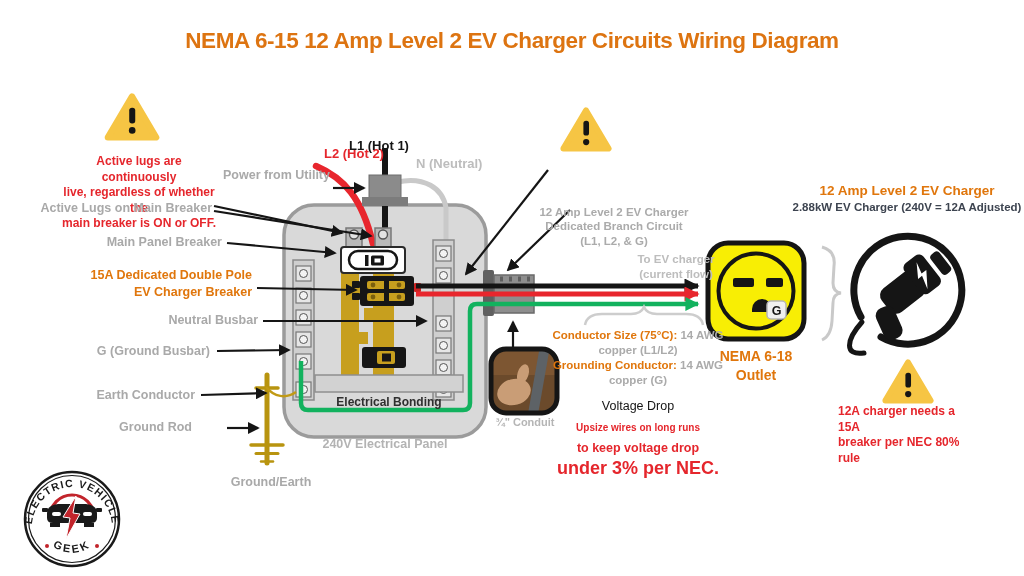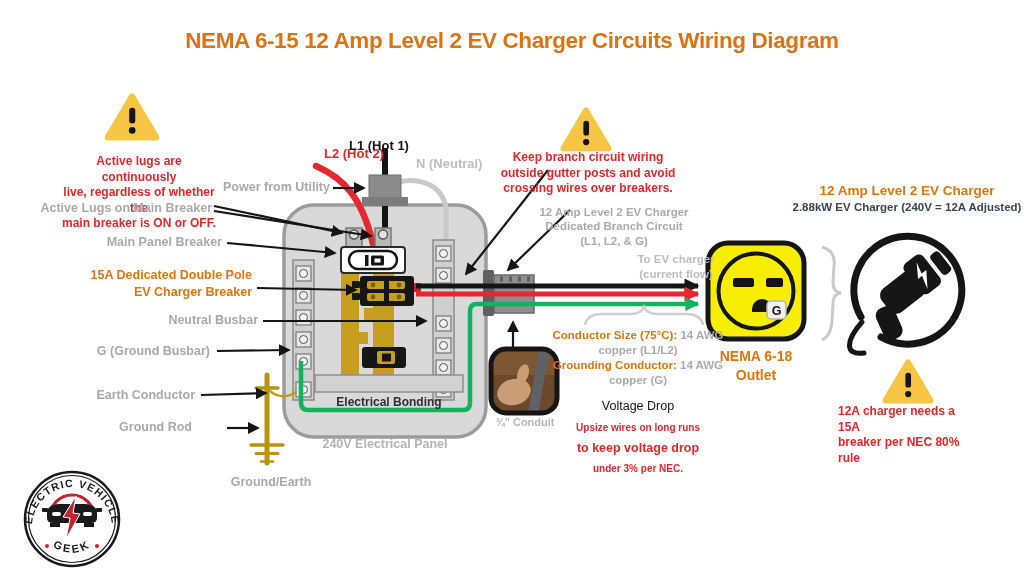--- a/index.html
+++ b/index.html
@@ -260,31 +260,26 @@
   <div class="ovl glbl" style="right:802px;top:235px;">Main Panel Breaker</div>
   <div class="ovl olbl r" style="right:772px;top:267px;line-height:1.35;">
     <span>15A Dedicated Double Pole</span><br>
     <span>EV Charger Breaker</span>
   </div>
   <div class="ovl glbl" style="right:766px;top:313px;">Neutral Busbar</div>
   <div class="ovl glbl" style="right:814px;top:344px;">G (Ground Busbar)</div>
   <div class="ovl glbl" style="right:829px;top:388px;">Earth Conductor</div>
   <div class="ovl glbl" style="right:832px;top:420px;">Ground Rod</div>
   <div class="ovl glbl c" style="left:225px;top:475px;width:92px;">Ground/Earth</div>
-  <div class="ovl glbl" style="right:694px;top:180px;">Power from Utility</div>
+  <div class="ovl glbl" style="right:694px;top:168px;">Power from Utility</div>
 
   <div class="ovl" style="left:284px;top:146px;color:#e5262c;font-weight:bold;font-size:13px;margin-left:40px;">L2 (Hot 2)</div>
   <div class="ovl" style="left:349px;top:138px;color:#151515;font-weight:bold;font-size:13px;">L1 (Hot 1)</div>
   <div class="ovl" style="left:416px;top:156px;color:#bdbdbd;font-weight:bold;font-size:13px;">N (Neutral)</div>
 
-  <div class="ovl rtxt" style="left:496px;top:150px;width:184px;">
-    <span>Keep branch circuit wiring</span><br>
-    <span>outside gutter posts and avoid</span><br>
-    <span>crossing wires over breakers.</span>
-  </div>
 
   <div class="ovl c gray2 small" style="left:531px;top:205px;width:166px;font-weight:bold;line-height:1.25;">
     <span>12 Amp Level 2 EV Charger</span><br>
     <span>Dedicated Branch Circuit</span><br>
     <span>(L1, L2, &amp; G)</span>
   </div>
 
   <div class="ovl c small" style="left:628px;top:252px;width:96px;color:#bdbdbd;font-weight:bold;line-height:1.3;">
     <span>To EV charger</span><br>
     <span>(current flow)</span>
@@ -294,21 +289,21 @@
     <span style="color:#e0760c;">Conductor Size (75°C):</span><span class="gray2"> 14 AWG</span><br>
     <span class="gray2">copper (L1/L2)</span><br>
     <span style="color:#e0760c;">Grounding Conductor:</span><span class="gray2"> 14 AWG</span><br>
     <span class="gray2">copper (G)</span>
   </div>
 
   <div class="ovl c" style="left:547px;top:395px;width:182px;line-height:1.3;">
     <span style="color:#151515;font-weight:normal;font-size:12.5px;">Voltage Drop</span><br>
     <span class="rtxt" style="font-size:10px;">Upsize wires on long runs</span><br>
     <span class="rtxt" style="font-size:12.5px;">to keep voltage drop</span><br>
-    <span class="rtxt" style="font-size:10px;">under 3% per NEC.</span>
+    <span class="rtxt" style="font-size:18px;">under 3% per NEC.</span>
   </div>
 
   <div class="ovl c" style="left:486px;top:416px;width:78px;color:#b5b5b5;font-weight:bold;font-size:11px;">¾" Conduit</div>
 
   <div class="ovl c" style="left:706px;top:347px;width:100px;color:#e0760c;font-weight:bold;font-size:14px;line-height:1.35;">
     <span>NEMA 6-18</span><br>
     <span>Outlet</span>
   </div>
 
   <div class="ovl c" style="left:791px;top:183px;width:232px;color:#e0760c;font-weight:bold;font-size:13.5px;">12 Amp Level 2 EV Charger</div>

